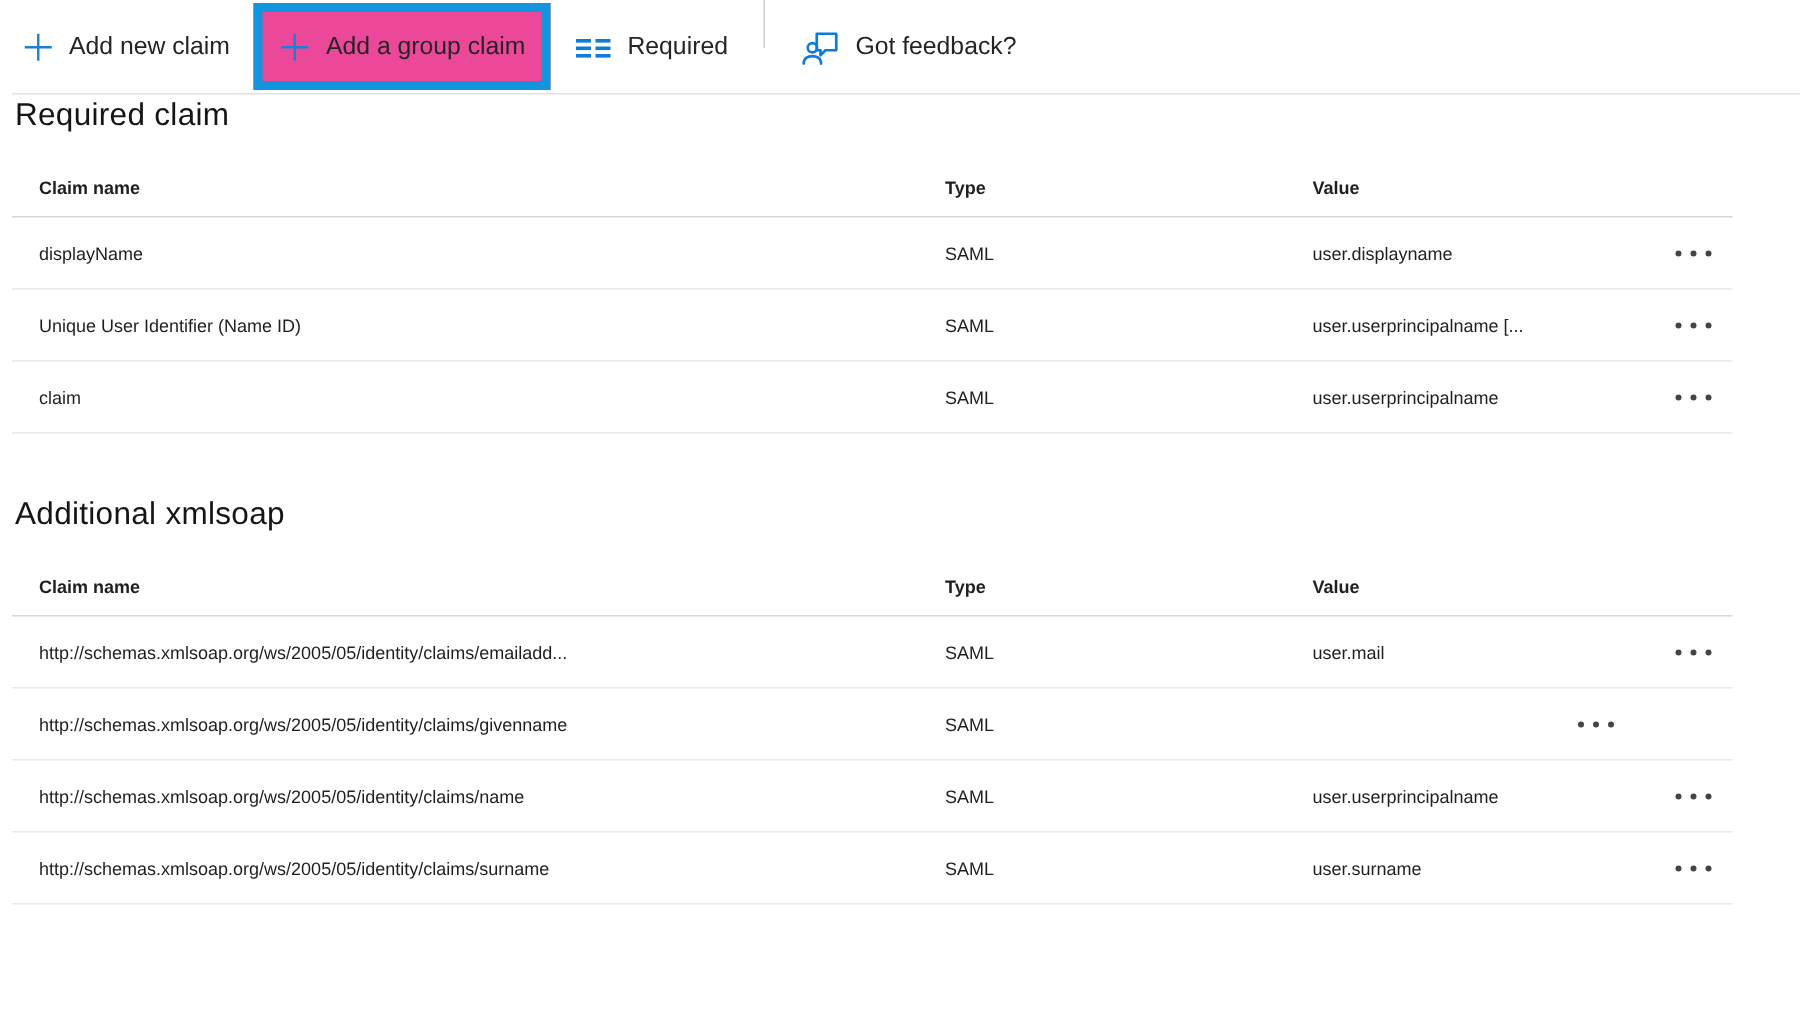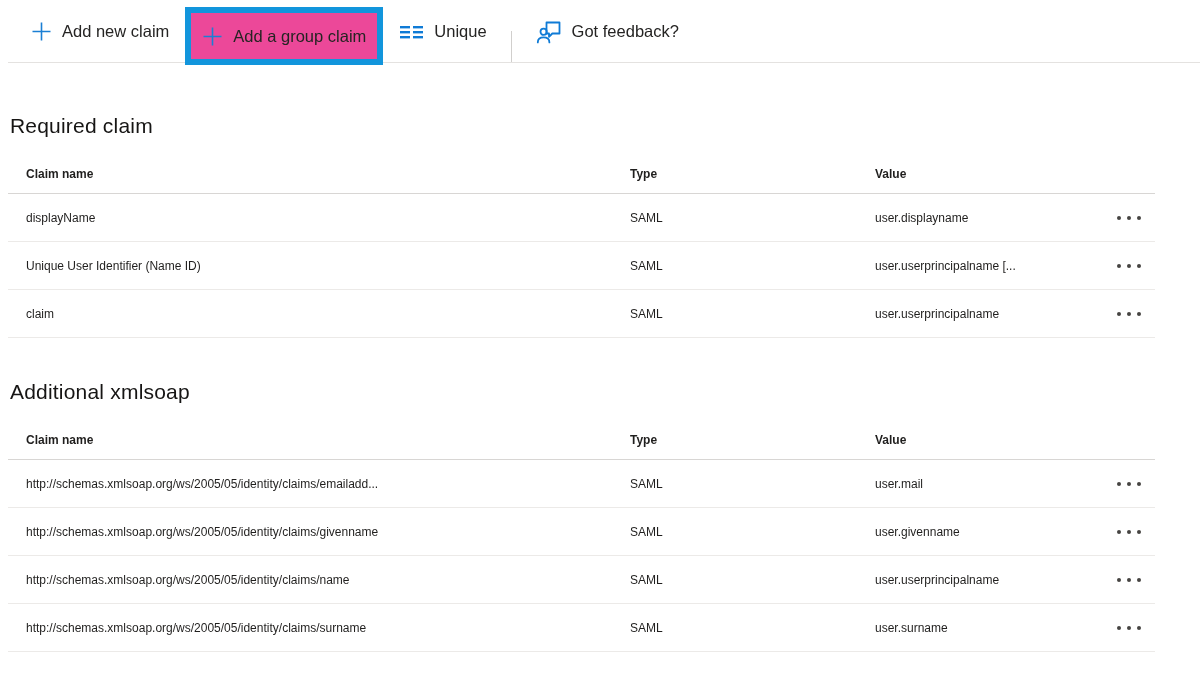--- a/index.html
+++ b/index.html
@@ -6,22 +6,22 @@
   html,body { margin:0; padding:0; }
   body {
     width:1200px; height:675px; overflow:hidden;
     background:#ffffff; color:#201f1e;
     font-family:"Liberation Sans", sans-serif;
   }
 
   
   .toolbar {
     position:relative; height:63px;
-    display:flex; align-items:flex-end;
-    padding-left:16px;
+    display:flex; align-items:flex-start;
+    padding-left:0;
   }
   .toolbar::after {
     content:""; position:absolute; left:8px; right:0; bottom:0;
     height:1px; background:#e4e2e0;
   }
   .tb-btn {
     display:flex; align-items:center; gap:10px;
     height:100%; padding:0 15px;
     background:none; border:none; cursor:pointer;
     font-family:inherit; font-size:16.5px; color:#252423;
@@ -39,21 +39,21 @@
     width:1px; height:32px; background:#d1cfcd;
     margin:0 9px; flex:0 0 auto;
   }
 
   
   .section-title {
     margin:0 0 14px 10px;
     font-size:21px; line-height:28px; font-weight:400;
     color:#161514; letter-spacing:0.2px;
   }
-  .t1 .section-title { margin-top:49px; }
+  .t1 .section-title { }
   .t2 .section-title { margin-top:40px; }
 
   .claims-table { margin-left:8px; width:1147px; }
   .trow {
     display:grid;
     grid-template-columns:622px 245px 215px 1fr;
     align-items:center;
     height:48px;
     border-bottom:1px solid #eceae8;
   }
@@ -110,21 +110,21 @@
         <g fill="#0f7bd6">
           <rect x="1" y="4" width="10" height="2.4"></rect>
           <rect x="1" y="9" width="10" height="2.4"></rect>
           <rect x="1" y="14" width="10" height="2.4"></rect>
           <rect x="14" y="4" width="10" height="2.4"></rect>
           <rect x="14" y="9" width="10" height="2.4"></rect>
           <rect x="14" y="14" width="10" height="2.4"></rect>
         </g>
       </svg>
     </span>
-    <span>Unique</span>
+    <span>Required</span>
   </button>
 
   <div class="tb-divider"></div>
 
   <button class="tb-btn">
     <span>
       <svg width="26" height="27" viewBox="0 0 26 27" fill="none">
         <path d="M10.5 4.5h13v11h-7.2l-3.3 3.4v-3.4h-2.5z" stroke="#0f7bd6" stroke-width="1.8" stroke-linejoin="round"></path>
         <circle cx="7.6" cy="13.8" r="3.1" stroke="#0f7bd6" stroke-width="1.8"></circle>
         <path d="M1.8 24.4c0-3.4 2.7-5 5.8-5s5.8 1.6 5.8 5" stroke="#0f7bd6" stroke-width="1.8" stroke-linecap="round"></path>
@@ -207,21 +207,20 @@
           <span class="dot"></span>
             <span class="dot"></span>
             <span class="dot"></span>
         </button>
       </div>
     </div>
 
     <div class="trow">
       <div class="cell name">http://schemas.xmlsoap.org/ws/2005/05/identity/claims/givenname</div>
       <div class="cell type">SAML</div>
-      <div class="cell value">user.givenname</div>
       <div class="cell actions">
         <button class="dots-btn">
           <span class="dot"></span>
             <span class="dot"></span>
             <span class="dot"></span>
         </button>
       </div>
     </div>
 
     <div class="trow">

